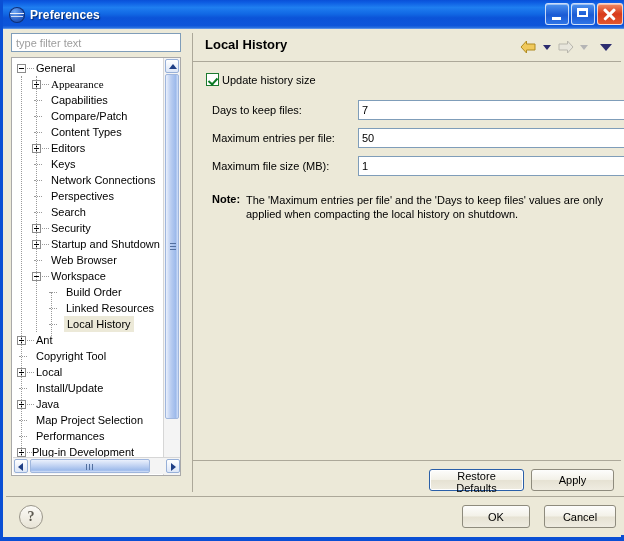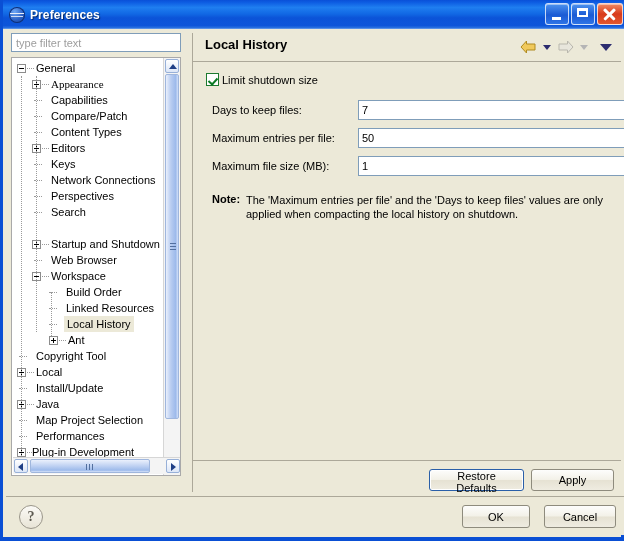--- a/index.html
+++ b/index.html
@@ -335,20 +335,25 @@
               <span class="lbl" style="left: 37px;">Network Connections</span>
             </div>
             <div class="trow" style="top: 130px; position: absolute; left: 0px; right: 0px;">
               <span class="dash" style="left: 22px; width: 8px;"></span>
               <span class="lbl" style="left: 37px;">Perspectives</span>
             </div>
             <div class="trow" style="top: 146px; position: absolute; left: 0px; right: 0px;">
               <span class="dash" style="left: 22px; width: 8px;"></span>
               <span class="lbl" style="left: 37px;">Search</span>
             </div>
+            <div class="trow" style="top: 162px; position: absolute; left: 0px; right: 0px;">
+              <span class="exp plus" style="left: 20px;"></span>
+              <span class="dash" style="left: 30px;"></span>
+              <span class="lbl" style="left: 37px;">Security</span>
+            </div>
             <div class="trow" style="top: 178px; position: absolute; left: 0px; right: 0px;">
               <span class="exp plus" style="left: 20px;"></span>
               <span class="dash" style="left: 30px;"></span>
               <span class="lbl" style="left: 37px;">Startup and Shutdown</span>
             </div>
             <div class="trow" style="top: 194px; position: absolute; left: 0px; right: 0px;">
               <span class="dash" style="left: 22px; width: 8px;"></span>
               <span class="lbl" style="left: 37px;">Web Browser</span>
             </div>
             <div class="trow" style="top: 210px; position: absolute; left: 0px; right: 0px;">
@@ -361,21 +366,21 @@
               <span class="lbl" style="left: 52px;">Build Order</span>
             </div>
             <div class="trow" style="top: 242px; position: absolute; left: 0px; right: 0px;">
               <span class="dash" style="left: 37px; width: 8px;"></span>
               <span class="lbl" style="left: 52px;">Linked Resources</span>
             </div>
             <div class="trow sel" style="top: 258px; position: absolute; left: 0px; right: 0px;">
               <span class="dash" style="left: 37px; width: 8px;"></span>
               <span class="lbl" style="left: 52px;">Local History</span>
             </div>
-            <div class="trow" style="top: 274px; position: absolute; left: 0px; right: 0px; margin-left: 32px;">
+            <div class="trow" style="top: 274px; position: absolute; left: 0px; right: 0px;">
               <span class="exp plus" style="left: 5px;"></span>
               <span class="dash" style="left: 15px;"></span>
               <span class="lbl" style="left: 22px;">Ant</span>
             </div>
             <div class="trow" style="top: 290px; position: absolute; left: 0px; right: 0px;">
               <span class="dash" style="left: 7px; width: 8px;"></span>
               <span class="lbl" style="left: 22px;">Copyright Tool</span>
             </div>
             <div class="trow" style="top: 306px; position: absolute; left: 0px; right: 0px;">
               <span class="exp plus" style="left: 5px;"></span>
@@ -459,21 +464,21 @@
           <div class="navcaret dim"></div>
           <div class="navcaret big"></div>
         </div>
       </div>
       <div class="rp-sep"></div>
 
       <div class="rp-content">
 
         <div class="cbrow">
           <div class="chk"></div>
-          <div class="cblabel">Limit shutdown size</div>
+          <div class="cblabel">Update history size</div>
         </div>
 
         <div class="field" style="left:19px;top:38px;width:400px;">
           <div class="flabel">Days to keep files:</div>
           <input class="finput" type="text" value="7" style="">
         </div>
 
         <div class="field" style="left:19px;top:66px;width:400px;">
           <div class="flabel">Maximum entries per file:</div>
           <input class="finput" type="text" value="50" style="">

